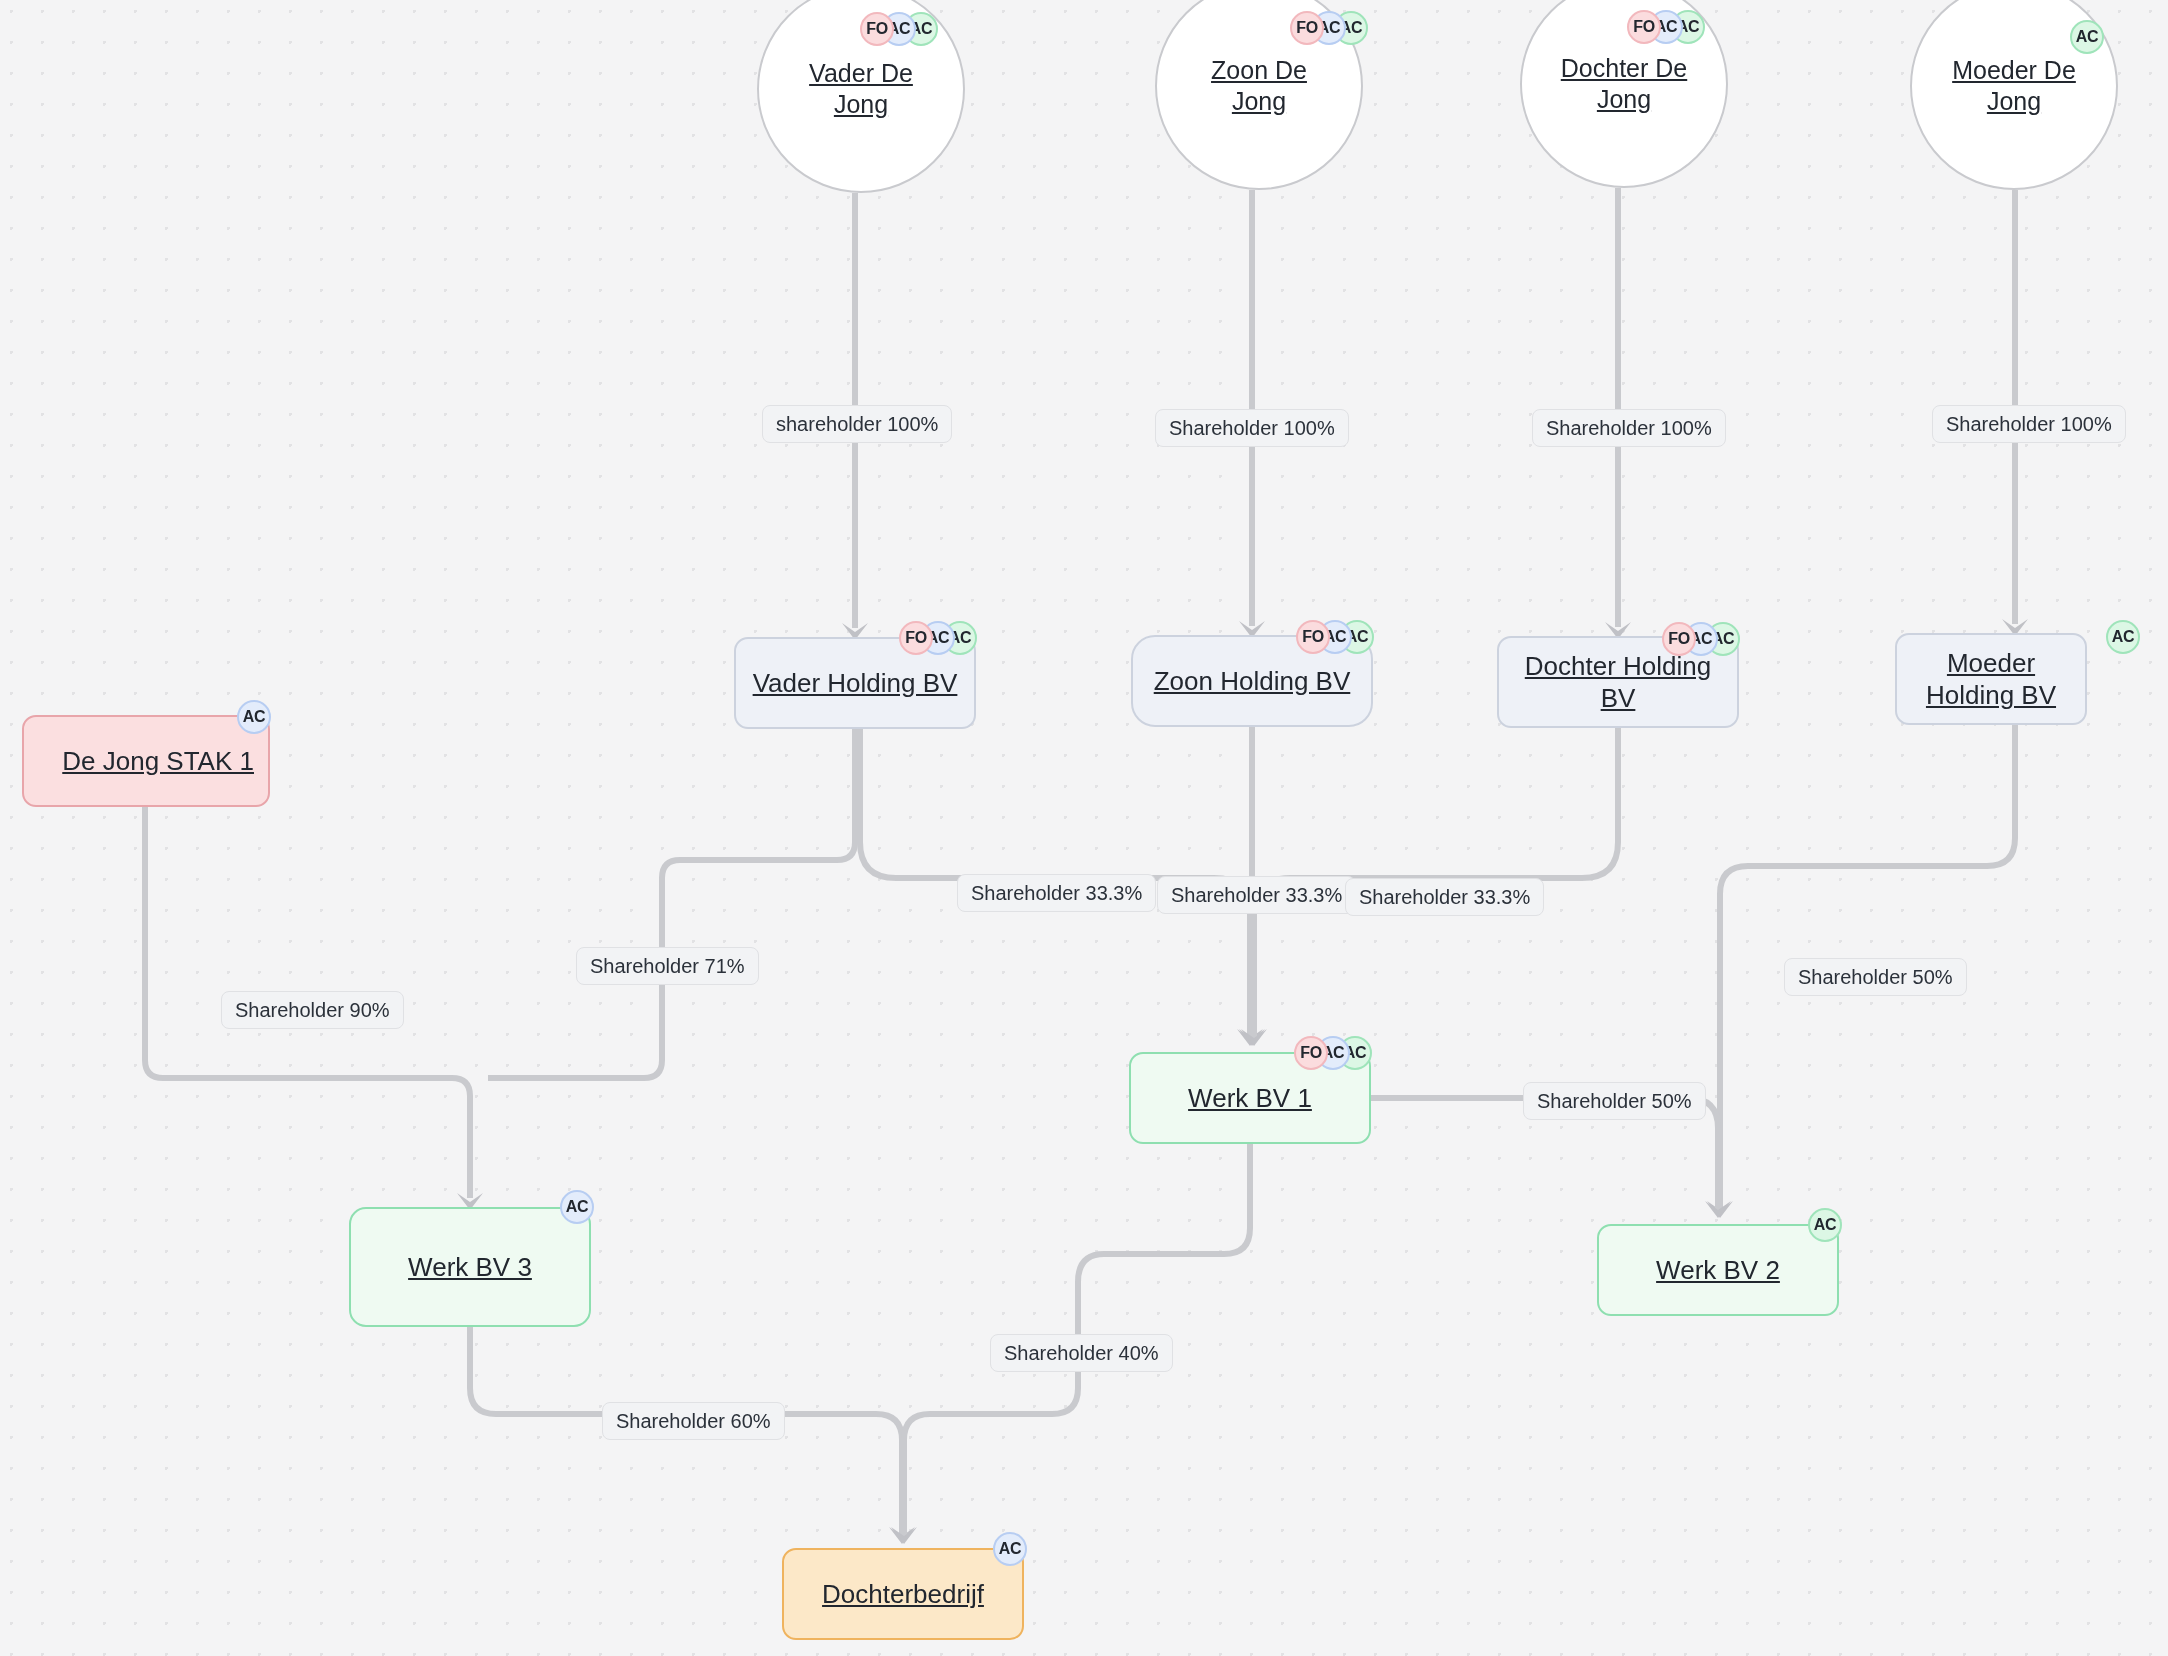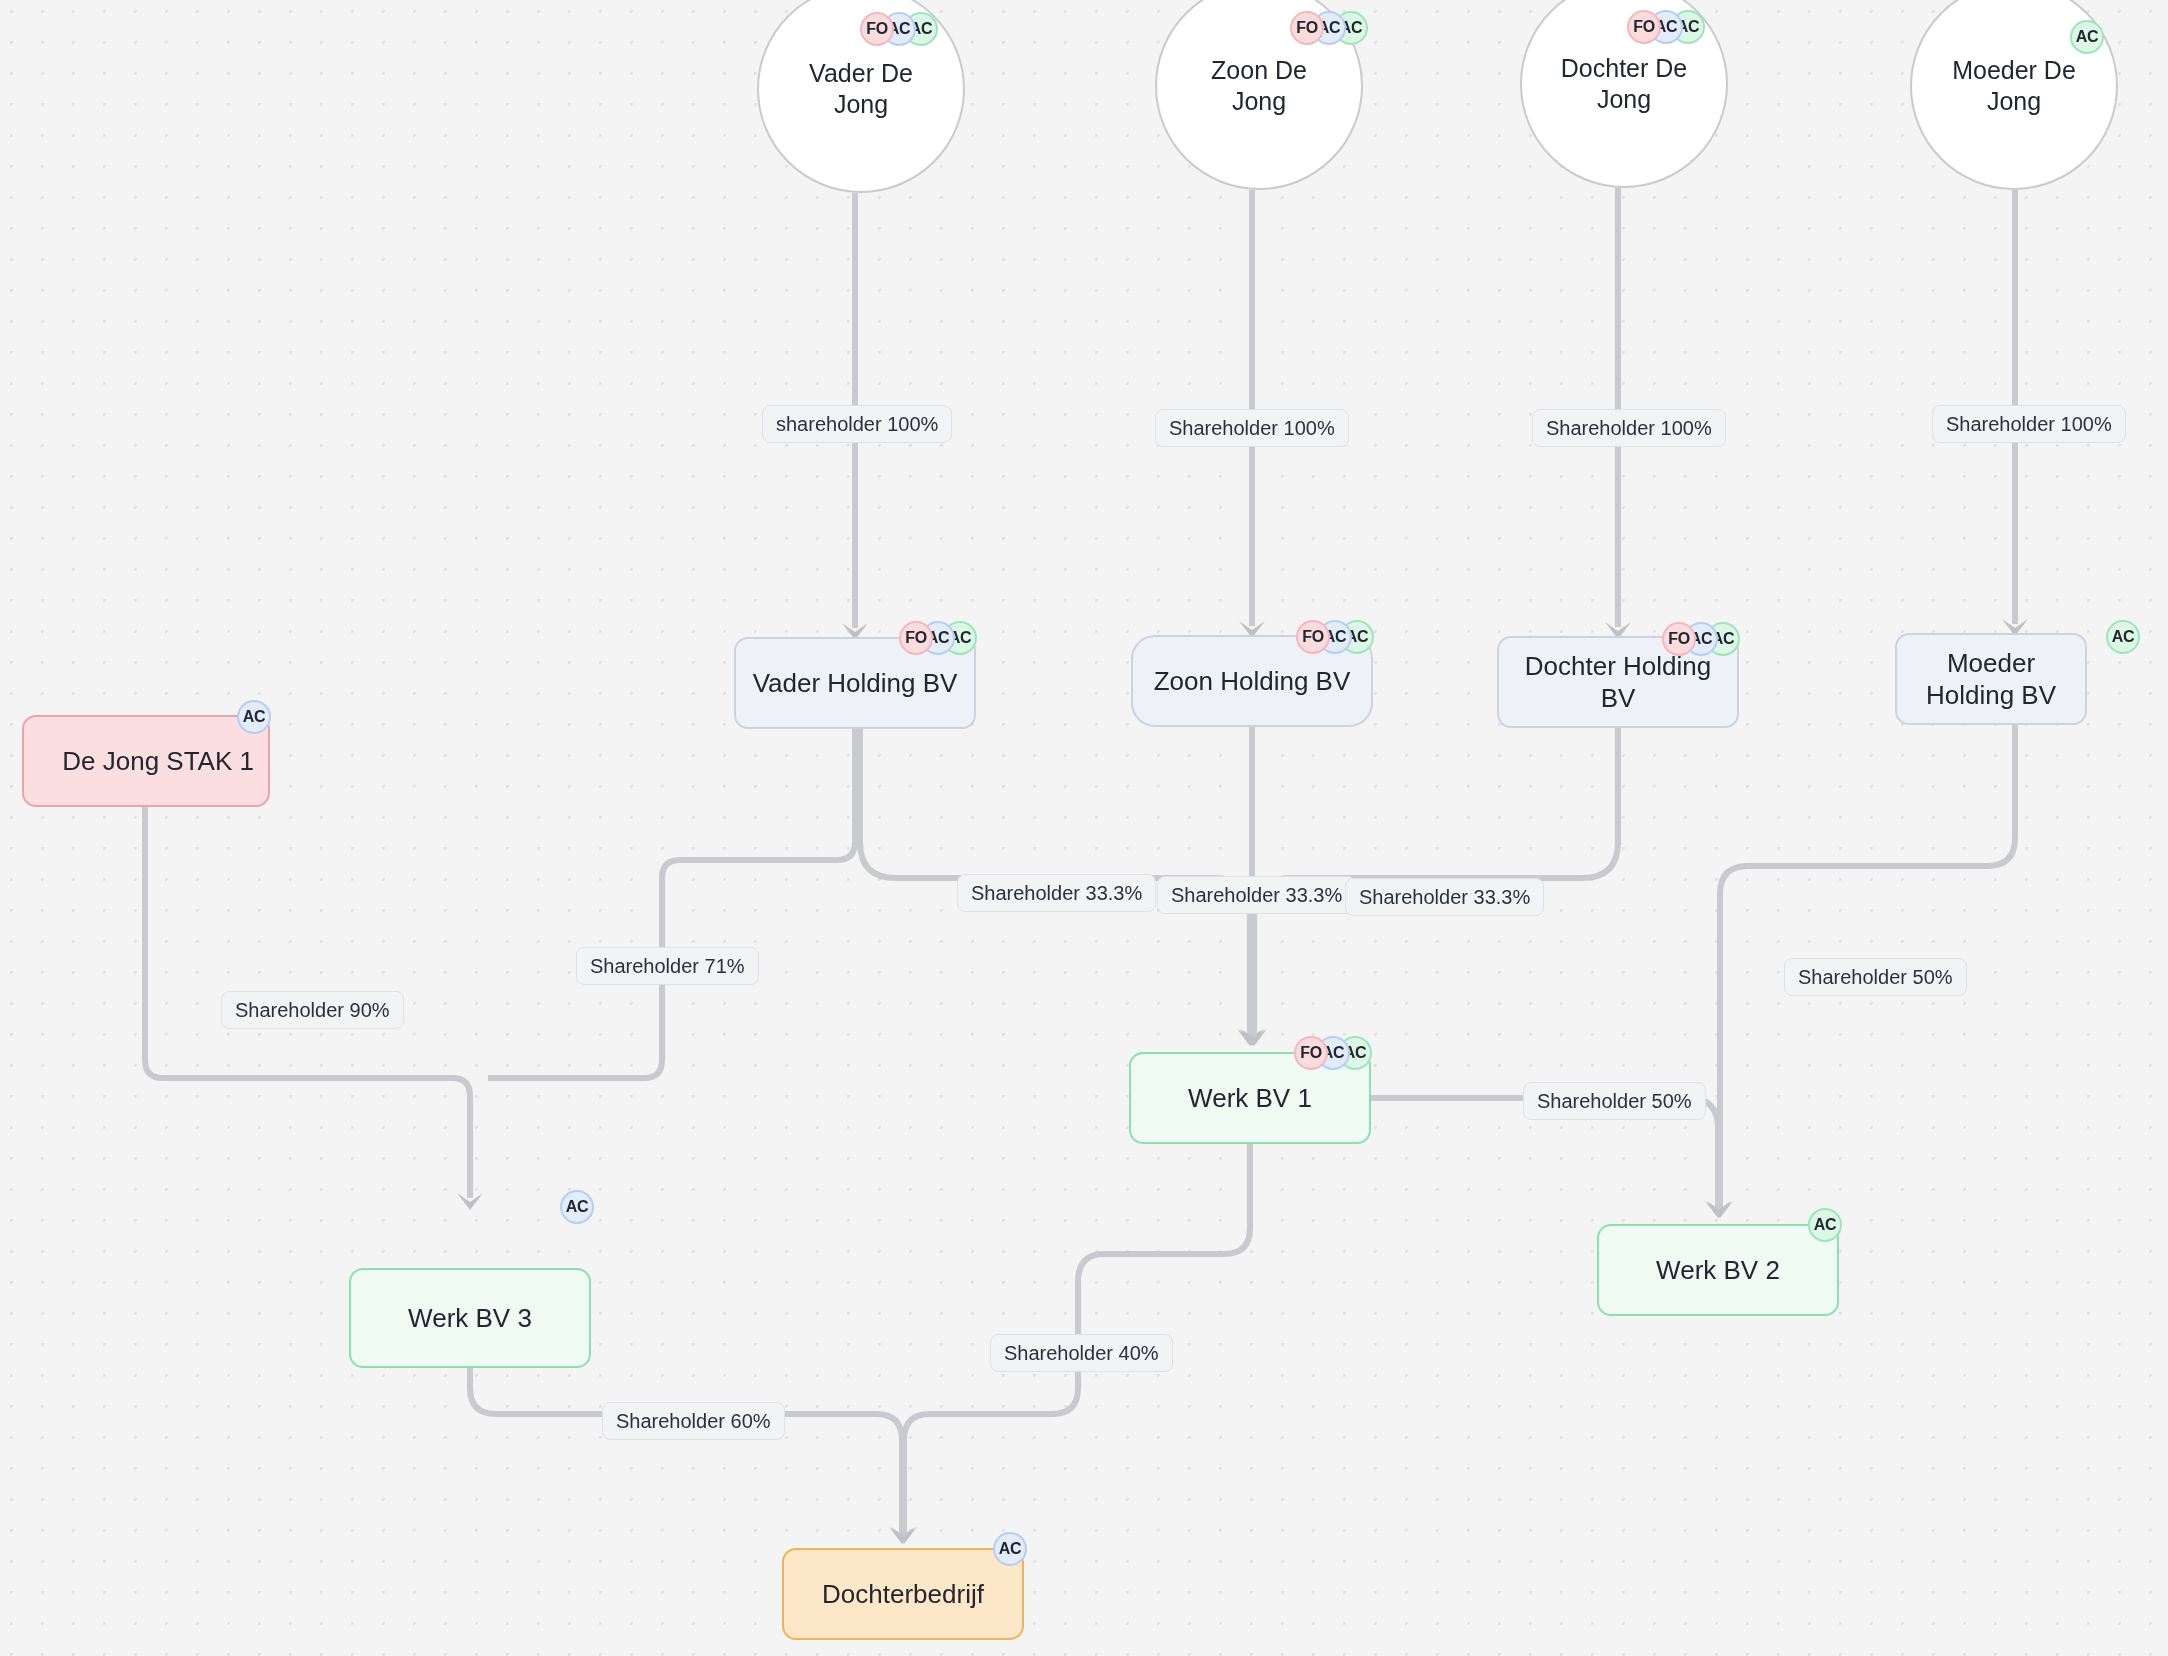--- a/index.html
+++ b/index.html
@@ -46,20 +46,21 @@
     align-items: center;
     justify-content: center;
     text-align: center;
     color: #22272f;
     z-index: 5;
   }
   .node-label {
     line-height: 1.25;
     padding: 0 14px;
     white-space: pre-line;
+    text-decoration: underline;
   }
 
   .person {
     border-radius: 50%;
     background: #ffffff;
     border: 2px solid #c9cace;
     font-size: 25px;
   }
   .company {
     border-radius: 14px;
@@ -241,21 +242,21 @@
         <div class="badge badge-ac-blue">AC</div>
       </div>
       <div class="node company kind-werk" style="left: 1129px; top: 1052px; width: 242px; height: 92px;">
         <div class="node-label">Werk BV 1</div>
       </div>
       <div class="badges" style="left: 1294px; top: 1036px;">
         <div class="badge badge-fo">FO</div>
         <div class="badge badge-ac-blue">AC</div>
         <div class="badge badge-ac-green">AC</div>
       </div>
-      <div class="node company kind-werk" style="left: 349px; top: 1268px; width: 242px; height: 100px;">
+      <div class="node company kind-werk" style="left: 349px; top: 1207px; width: 242px; height: 120px; border-radius: 17px;">
         <div class="node-label">Werk BV 3</div>
       </div>
       <div class="badges" style="left: 560px; top: 1190px;">
         <div class="badge badge-ac-blue">AC</div>
       </div>
       <div class="node company kind-werk" style="left: 1597px; top: 1224px; width: 242px; height: 92px;">
         <div class="node-label">Werk BV 2</div>
       </div>
       <div class="badges" style="left: 1808px; top: 1208px;">
         <div class="badge badge-ac-green">AC</div>

